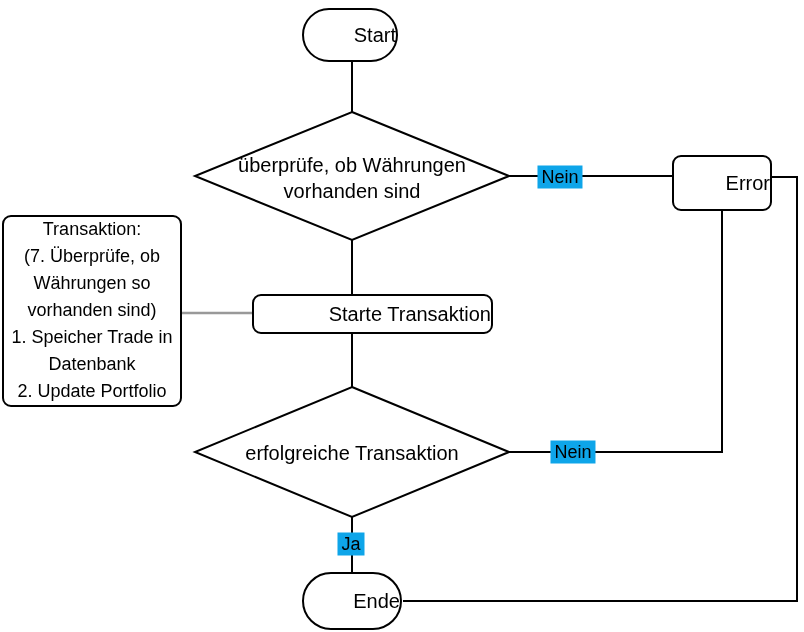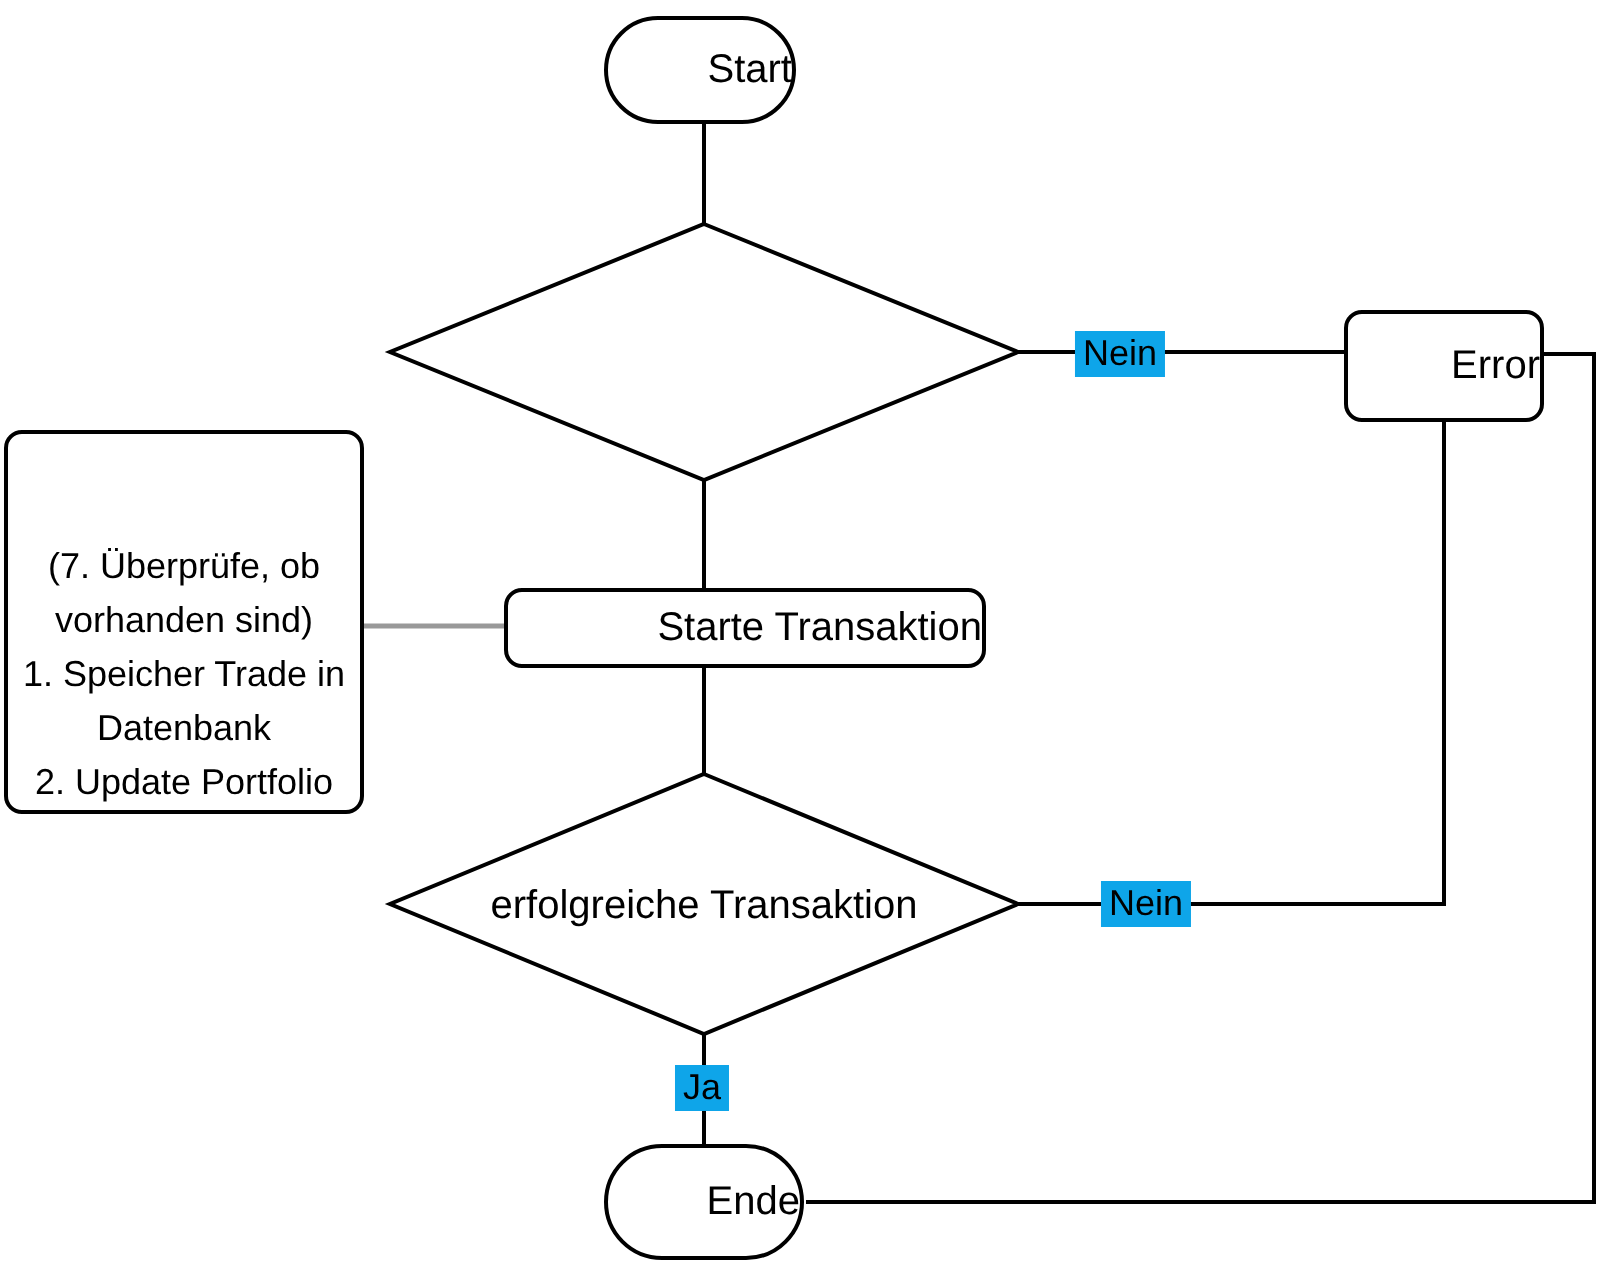--- a/index.html
+++ b/index.html
@@ -84,29 +84,35 @@
     <polyline points="770,177 797,177 797,601 403,601" fill="none" stroke="#000000" stroke-width="2"></polyline>
 
     <polygon points="352,112 509,176 352,240 195,176" fill="#ffffff" stroke="#000000" stroke-width="2"></polygon>
     <polygon points="352,387 509,452 352,517 195,452" fill="#ffffff" stroke="#000000" stroke-width="2"></polygon>
   </svg>
 
   <div class="node stadium node-start">
     <span>Start</span>
   </div>
 
+  <div class="diamond-label label-check">
+    <div>überprüfe, ob Währungen</div>
+    <div>vorhanden sind</div>
+  </div>
 
   <div class="edge-label edge-label-nein1">Nein</div>
 
   <div class="node rrect node-error">
     <span>Error</span>
   </div>
 
   <div class="node rrect node-note">
+    <div>Transaktion:</div>
     <div>(7. Überprüfe, ob</div>
+    <div>Währungen so</div>
     <div>vorhanden sind)</div>
     <div>1. Speicher Trade in</div>
     <div>Datenbank</div>
     <div>2. Update Portfolio</div>
   </div>
 
   <div class="node rrect node-starte">
     <span>Starte Transaktion</span>
   </div>
 

